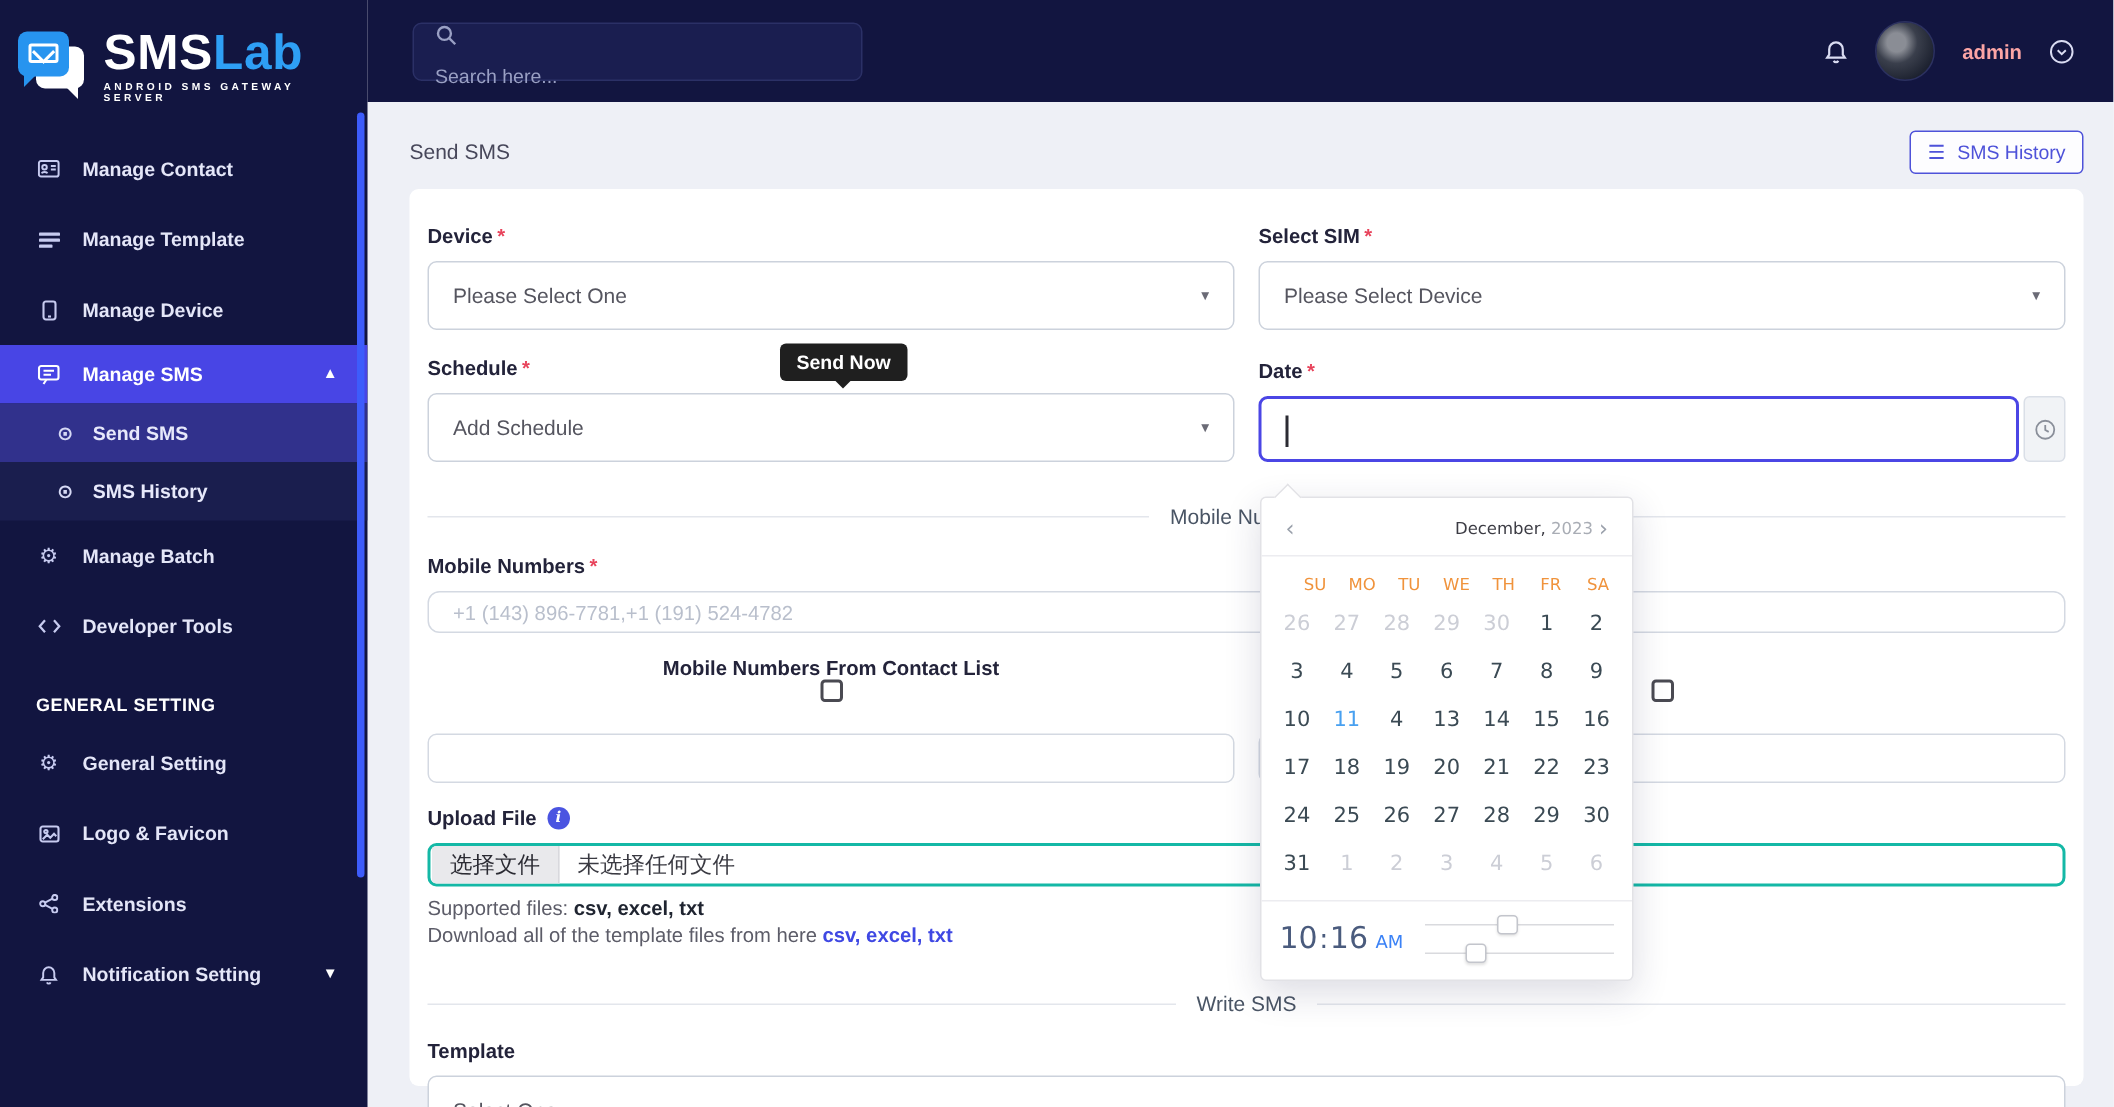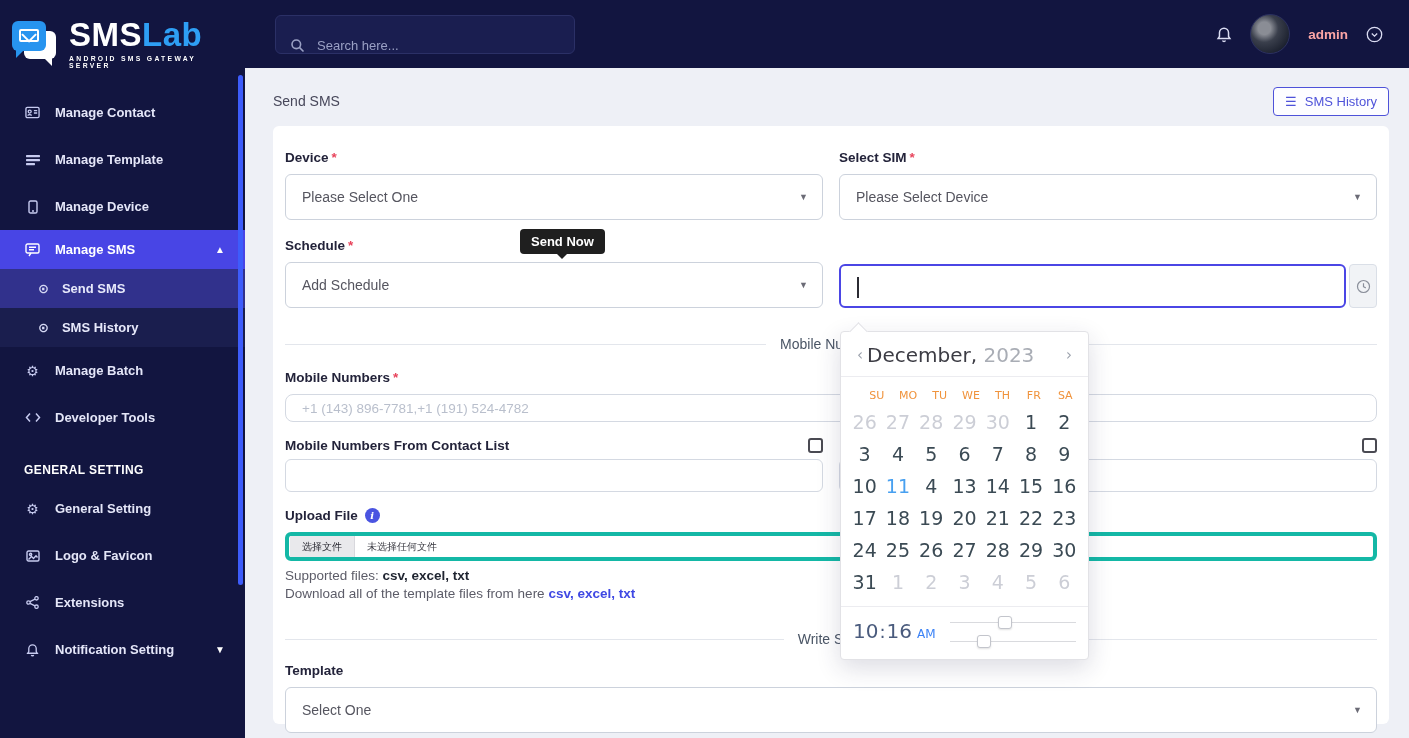--- a/index.html
+++ b/index.html
@@ -29,21 +29,21 @@
   .nav-sub { display:flex; align-items:center; gap:13px; height:39px; padding:0 20px 0 38px; font-size:13px; font-weight:600; cursor:pointer; }
   .nav-sub .icn { font-size:13px; color:#d6d9f5; }
   .nav-sub.sub-active { background:#31318c; }
   .nav-sub.sub-plain { background:#1a1e4e; }
   .nav-section { padding:22px 24px 8px 24px; font-size:12px; font-weight:800; letter-spacing:0.4px; color:#fff; }
   .side-scrollbar { position:absolute; right:2px; top:75px; width:5px; height:510px; background:#3d5cfb; border-radius:3px; }
 
   
   .right { flex:1; display:flex; flex-direction:column; height:738px; }
   .topbar { height:68px; background:#121540; display:flex; align-items:center; padding:0 26px 0 30px; }
-  .search-box { display:flex; align-items:flex-end; gap:12px; width:300px; height:39px; background:#1a1e50; border:1px solid #2b3066; border-radius:6px; padding:0 14px; }
+  .search-box { display:flex; align-items:flex-start; gap:12px; width:300px; height:39px; background:#1a1e50; border:1px solid #2b3066; border-radius:6px; padding:0 14px;flex-direction:column; }
   .search-box input { background:transparent; border:none; outline:none; color:#cdd1ea; font-size:13px; font-family:inherit; width:100%; }
   .search-box input::placeholder { color:#9aa0c4; }
   .topbar-right { margin-left:auto; display:flex; align-items:center; gap:18px; }
   .bell { color:#dadcf2; display:flex; }
   .avatar { width:40px; height:40px; border-radius:50%; background:radial-gradient(circle at 35% 35%, #8a8d95 0 18%, #3a3f4c 40%, #1d2230 75%); border:1px solid #2c3160; }
   .admin-name { color:#fca5a5; font-weight:700; font-size:13.5px; }
   .admin-caret { color:#dadcf2; display:flex; }
 
   .main { flex:1; background:#eef0f6; padding:0 20px 0 28px; overflow:hidden; }
   .title-row { height:58px; display:flex; align-items:center; justify-content:space-between; padding-top:8px; }
@@ -66,44 +66,44 @@
   .date-cursor { position:absolute; left:16px; top:11px; width:1.5px; height:21px; background:#2b2b33; }
   .date-addon { width:28px; height:44px; margin-left:3px; background:#f1f3f6; border:1px solid #dadfe7; border-radius:4px; display:flex; align-items:center; justify-content:center; color:#8a8f9a; }
 
   .tooltip { position:absolute; left:247px; top:103px; background:#1f1f1f; color:#fff; font-size:13px; font-weight:700; padding:5px 11px; border-radius:4px; z-index:20; }
   .tooltip:after { content:""; position:absolute; left:50%; bottom:-5px; margin-left:-5px; border:5px solid transparent; border-top-color:#1f1f1f; border-bottom:0; }
 
   .divider { display:flex; align-items:center; gap:14px; margin-top:28px; color:#4a5565; font-size:14px; }
   .divider:before,.divider:after { content:""; flex:1; height:1px; background:#e3e6ec; }
 
   .tag-input { height:28px; border:1px solid #d4d9e2; border-radius:8px; display:flex; align-items:center; padding:0 16px; font-size:13.5px; color:#b9bfcc; background:#fff; }
-  .label-check-row { display:flex; align-items:center; justify-content:space-between; margin-bottom:6px; }
+  .label-check-row { display:flex; align-items:center; justify-content:space-between; margin-bottom:21px;flex-direction:column; }
   .checkbox { width:15px; height:15px; border:2px solid #4a4a52; border-radius:3px; background:#fff; cursor:pointer; }
   .empty-input { height:33px; border:1px solid #d4d9e2; border-radius:6px; background:#fff; }
 
   .upload-label { display:flex; align-items:center; gap:7px; margin-top:16px; margin-bottom:9px; }
   .info-icon { width:15px; height:15px; border-radius:50%; background:#4a54e1; color:#fff; font-size:10px; font-weight:700; display:inline-flex; align-items:center; justify-content:center; font-family:"DejaVu Serif",serif; font-style:italic; }
-  .file-input { height:29px; border:4px solid #14b8a6; border-radius:6px; background:#fff; display:flex; align-items:center; overflow:hidden; font-size:10px; }
+  .file-input { height:29px; border:2px solid #14b8a6; border-radius:6px; background:#fff; display:flex; align-items:center; overflow:hidden; font-size:15px; }
   .file-btn { background:#e9e9ec; color:#2b2b33; padding:4px 12px; margin-left:1px; border-right:1px solid #d8d8dd; cursor:pointer; white-space:nowrap; font-family:"DejaVu Sans",sans-serif; }
   .file-status { color:#3a3a42; padding-left:12px; font-family:"DejaVu Sans",sans-serif; }
   .hint-line { font-size:13.5px; color:#5c5c68; margin-top:7px; }
   .hint-line b { color:#1f2430; }
   .hint-line .links { color:#3f48e3; font-weight:700; }
 
   
   .calendar { position:absolute; left:840px; top:331px; width:249px; background:#fff; border:1px solid #e2e2e6; border-radius:4px; box-shadow:0 8px 24px rgba(40,40,80,.16); z-index:30; font-family:"DejaVu Sans",sans-serif; }
   .calendar:before { content:""; position:absolute; left:11px; top:-7px; width:12px; height:12px; background:#fff; border-left:1px solid #e2e2e6; border-top:1px solid #e2e2e6; transform:rotate(45deg); }
   .cal-header { display:flex; align-items:center; padding:11px 12px 9px 12px; border-bottom:1px solid #ececf0; }
   .cal-nav { color:#9aa0ab; font-size:15px; cursor:pointer; padding:0 4px; }
-  .cal-title { flex:1; text-align:left; font-size:20px; color:#3c3c44; }
+  .cal-title { flex:1; text-align:right; font-size:11px; color:#3c3c44; }
   .cal-title .yr { color:#a9adb5; }
   .cal-week { display:grid; grid-template-columns:repeat(7,1fr); padding:12px 7px 2px 7px;margin-left:13px; }
   .cal-week span { text-align:center; font-size:11px; color:#f0933c; }
   .cal-grid { display:grid; grid-template-columns:repeat(7,1fr); padding:2px 7px 8px 7px; }
-  .cal-day { height:32px; display:flex; align-items:center; justify-content:center; font-size:19px; color:#3b4a54; cursor:pointer; }
+  .cal-day { height:32px; display:flex; align-items:center; justify-content:center; font-size:14px; color:#3b4a54; cursor:pointer; }
   .cal-day.muted { color:#ccced6; }
   .cal-day.today { color:#48a0f0; }
   .cal-footer { border-top:1px solid #ececf0; display:flex; align-items:center; padding:10px 12px 14px 12px; }
   .cal-time { display:flex; align-items:baseline; }
   .cal-time .t { font-size:20px; color:#4a5b7d; cursor:pointer; }
   .cal-time .c { font-size:18px; color:#4a5b7d; padding:0 1px; }
   .cal-time .mer { font-size:12px; color:#3b82f6; margin-left:5px; cursor:pointer; }
   .cal-sliders { flex:1; margin-left:14px; display:flex; flex-direction:column; gap:12px; padding-top:2px; }
   .slider { position:relative; height:7px; }
   .slider .track { position:absolute; left:0; right:0; top:3px; height:1px; background:#d9dade; }
@@ -292,20 +292,21 @@
 
         <div class="grid2 row-gap">
           <div class="col">
             <div class="f-label"><span>Schedule</span><span class="req">*</span></div>
             <div class="sel">
                 <span>Add Schedule</span>
                 <span class="caret">▼</span>
               </div>
           </div>
           <div class="col">
+            <div class="f-label"><span>Date</span><span class="req">*</span></div>
             <div class="date-wrap">
               <div class="date-input">
                   <span class="date-cursor"></span>
                 </div>
               <div class="date-addon">
                   <svg width="15" height="15" viewBox="0 0 15 15" fill="none" stroke="currentColor" stroke-width="1.2">
                     <circle cx="7.5" cy="7.5" r="6"></circle>
                     <path d="M7.5 4.3v3.4l2.3 1.2"></path>
                   </svg>
                 </div>

